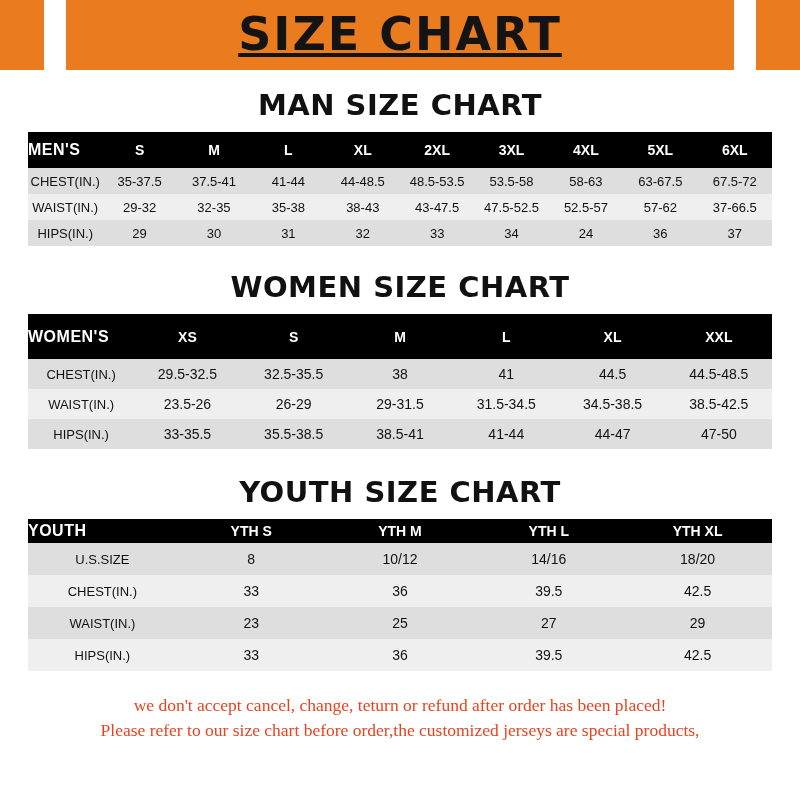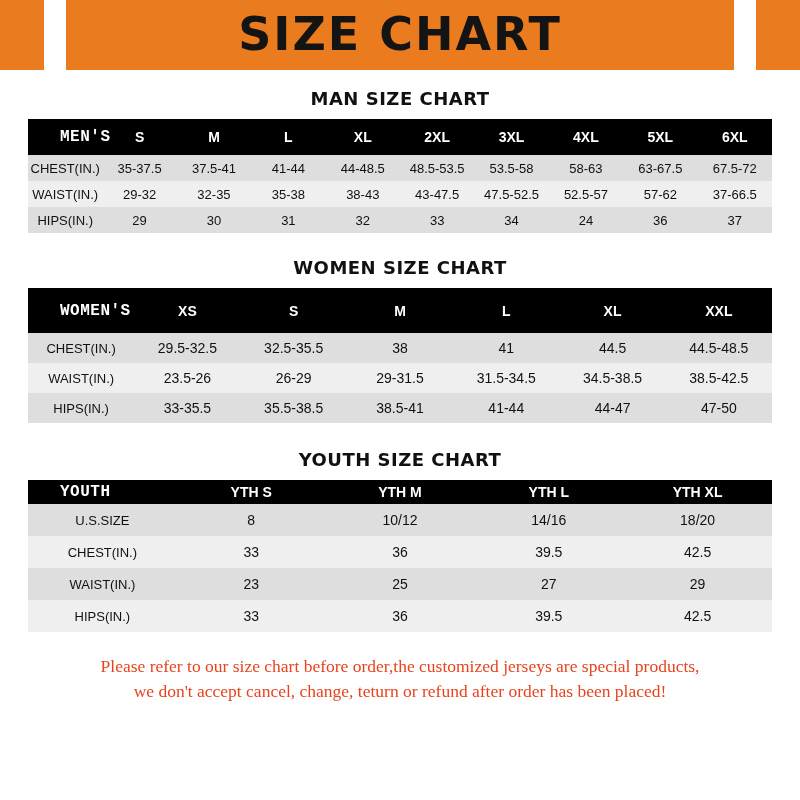--- a/index.html
+++ b/index.html
@@ -43,30 +43,31 @@
   .header-title {
     position: relative;
     z-index: 2;
     font-family: "DejaVu Sans", sans-serif;
     font-weight: bold;
     font-size: 46px;
     letter-spacing: 2px;
     color: #141414;
     line-height: 1;
     padding-bottom: 2px;
+    text-decoration: underline;
   }
   .content {
     padding: 0 28px;
     box-sizing: border-box;
   }
   .section-title {
     text-align: center;
     font-family: "DejaVu Sans", sans-serif;
     font-weight: bold;
-    font-size: 18px;
+    font-size: 29px;
     color: #111111;
     letter-spacing: 0.5px;
   }
   .t-man { margin-top: 18px; }
   .t-women { margin-top: 24px; }
   .t-youth { margin-top: 26px; }
 
   table.chart {
     width: 100%;
     border-collapse: collapse;
@@ -84,25 +85,25 @@
     vertical-align: middle;
   }
   table.chart thead th {
     background: #000000;
     color: #ffffff;
     font-weight: bold;
     font-size: 14px;
     height: 36px;
   }
   table.chart thead th.row-label {
-    font-family: Liberation Mono, monospace;
+    font-family: Liberation Sans, sans-serif;
     font-size: 16px;
     letter-spacing: 0.5px;
     text-align: left;
-    padding-left: 32px;
+    padding-left: 0;
   }
   table.chart tbody tr.shade-a td { background: #dedede; }
   table.chart tbody tr.shade-b td { background: #efefef; }
   table.chart tbody td.row-label {
     font-family: Liberation Sans, sans-serif;
     font-size: 13px;
     letter-spacing: 0px;
     text-align: center;
     color: #111111;
   }
@@ -273,18 +274,18 @@
           <td class="row-label">HIPS(IN.)</td>
           <td>33</td>
           <td>36</td>
           <td>39.5</td>
           <td>42.5</td>
         </tr>
       </tbody>
     </table>
 
     <div class="footer-note">
+      <div>we don't accept cancel, change, teturn or refund after order has been placed!</div>
       <div>Please refer to our size chart before order,the customized jerseys are special products,</div>
-      <div>we don't accept cancel, change, teturn or refund after order has been placed!</div>
     </div>
 
   </div>
 </div>
 
 </body></html>

